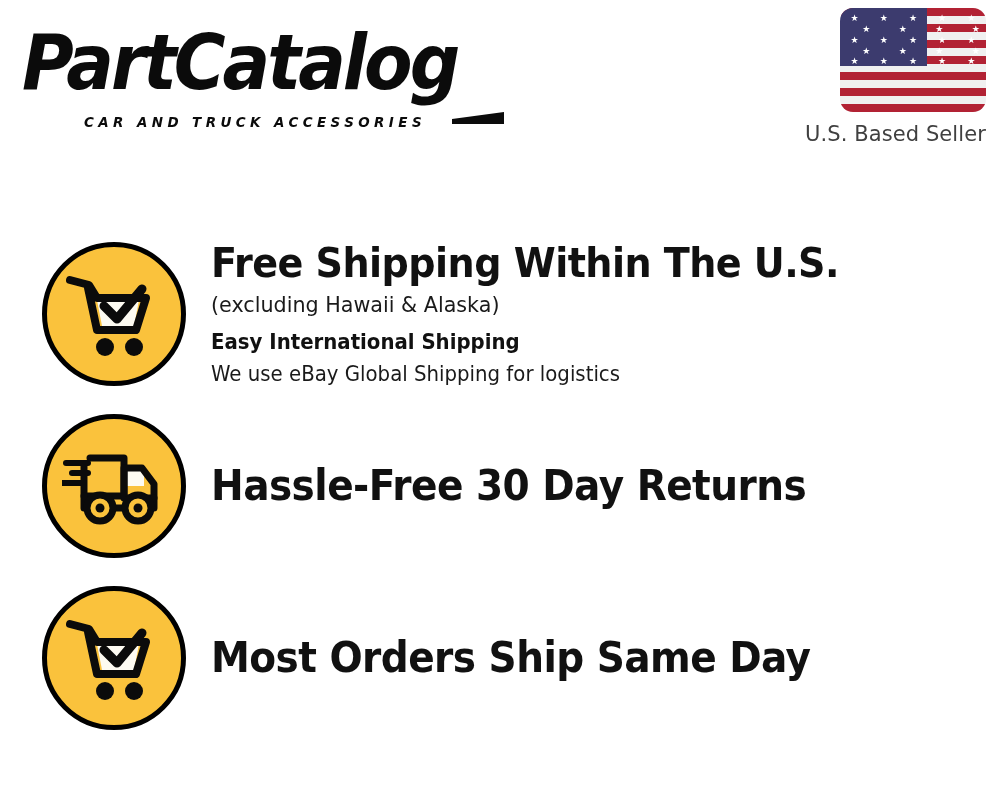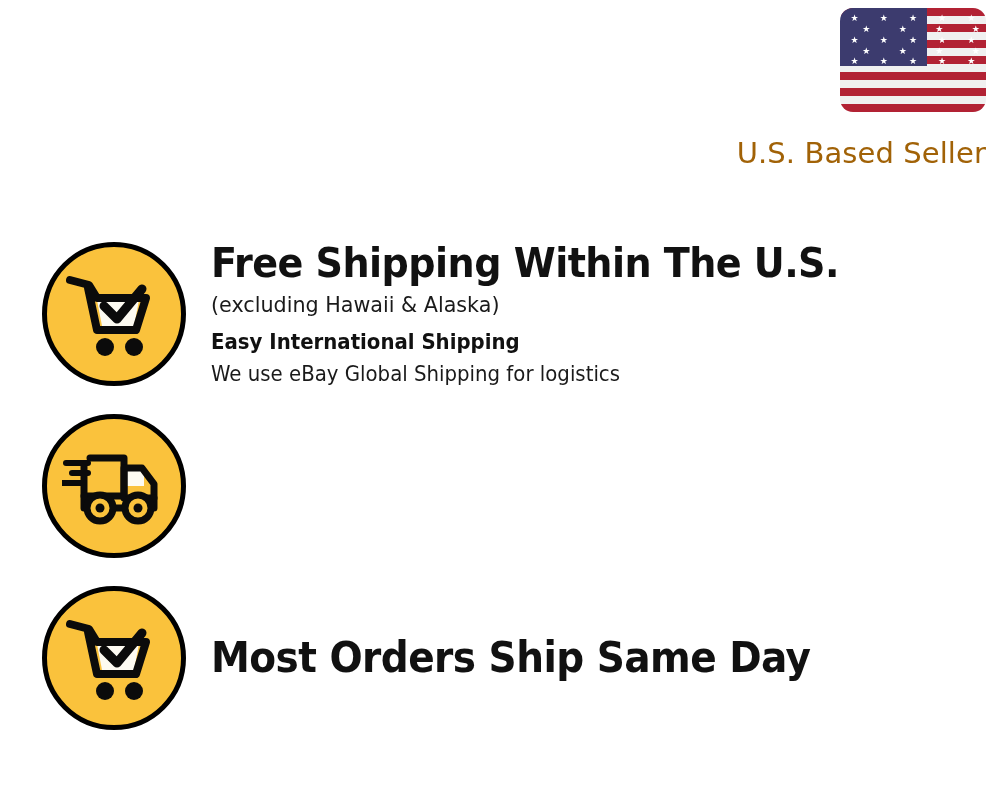--- a/index.html
+++ b/index.html
@@ -106,26 +106,26 @@
     width: 100%;
     display: flex;
     justify-content: space-around;
     color: #ffffff;
     font-size: 9px;
     line-height: 9px;
   }
   .flag .star-row.odd { padding: 0 8px; }
   .seller-label {
     display: block;
-    margin-top: 19px;
-    font-family: "DejaVu Sans", sans-serif;
-    font-size: 29px;
+    margin-top: 0;
+    font-family: "DejaVu Sans", sans-serif;
+    font-size: 21px;
     line-height: 36px;
     font-weight: 400;
-    color: #a16207;
+    color: #404040;
     letter-spacing: 0.1px;
     white-space: nowrap;
   }
 
   
   .features {
     position: absolute;
     left: 0;
     top: 228px;
     width: 1000px;
@@ -198,20 +198,25 @@
     transform-origin: left center;
     white-space: nowrap;
   }
   .row-2 .feature-title, .row-3 .feature-title { font-size: 42px; }
 </style>
 </head>
 <body>
 
 <div class="banner">
 
+  <div class="logo-block">
+    <div class="logo-wordmark">PartCatalog</div>
+    <div class="logo-tagline">CAR AND TRUCK ACCESSORIES</div>
+    <div class="logo-swoosh"></div>
+  </div>
 
   <div class="seller-block">
     <div class="flag">
       <div class="stripe" style="top:0px"></div>
       <div class="stripe" style="top:16px"></div>
       <div class="stripe" style="top:32px"></div>
       <div class="stripe" style="top:48px"></div>
       <div class="stripe" style="top:64px"></div>
       <div class="stripe" style="top:80px"></div>
       <div class="stripe" style="top:96px"></div>
@@ -282,20 +287,23 @@
           <path d="M22 50 L22 62 L92 62 L92 52" fill="none" stroke="#0b0b0b" stroke-width="7" stroke-linejoin="round" stroke-linecap="round"></path>
           <circle cx="38" cy="62" r="13" fill="#fac23c" stroke="#0b0b0b" stroke-width="7"></circle>
           <circle cx="76" cy="62" r="13" fill="#fac23c" stroke="#0b0b0b" stroke-width="7"></circle>
           <circle cx="38" cy="62" r="4.5" fill="#0b0b0b"></circle>
           <circle cx="76" cy="62" r="4.5" fill="#0b0b0b"></circle>
           <line x1="4" y1="17" x2="26" y2="17" stroke="#0b0b0b" stroke-width="6" stroke-linecap="round"></line>
           <line x1="10" y1="27" x2="26" y2="27" stroke="#0b0b0b" stroke-width="6" stroke-linecap="round"></line>
           <line x1="0" y1="37" x2="22" y2="37" stroke="#0b0b0b" stroke-width="6" stroke-linecap="round"></line>
         </svg>
       </div>
+      <div class="feature-text">
+        <div class="feature-title">Hassle-Free 30 Day Returns</div>
+      </div>
     </div>
 
     <div class="feature row-3">
       <div class="icon-badge">
         <svg width="104" height="96" viewBox="0 0 104 96" aria-hidden="true">
           <polygon points="34,29 78,29 72,60 40,60" fill="#fdfbf2"></polygon>
           <path d="M8 14 L27 19 L35 32 L84 32 L74 64 L35 64 L26 22" fill="none" stroke="#0b0b0b" stroke-width="8" stroke-linecap="round" stroke-linejoin="round"></path>
           <path d="M42 40 L55 53 L80 23" fill="none" stroke="#0b0b0b" stroke-width="9" stroke-linecap="round" stroke-linejoin="round"></path>
           <circle cx="43" cy="81" r="9" fill="#0b0b0b"></circle>
           <circle cx="72" cy="81" r="9" fill="#0b0b0b"></circle>

